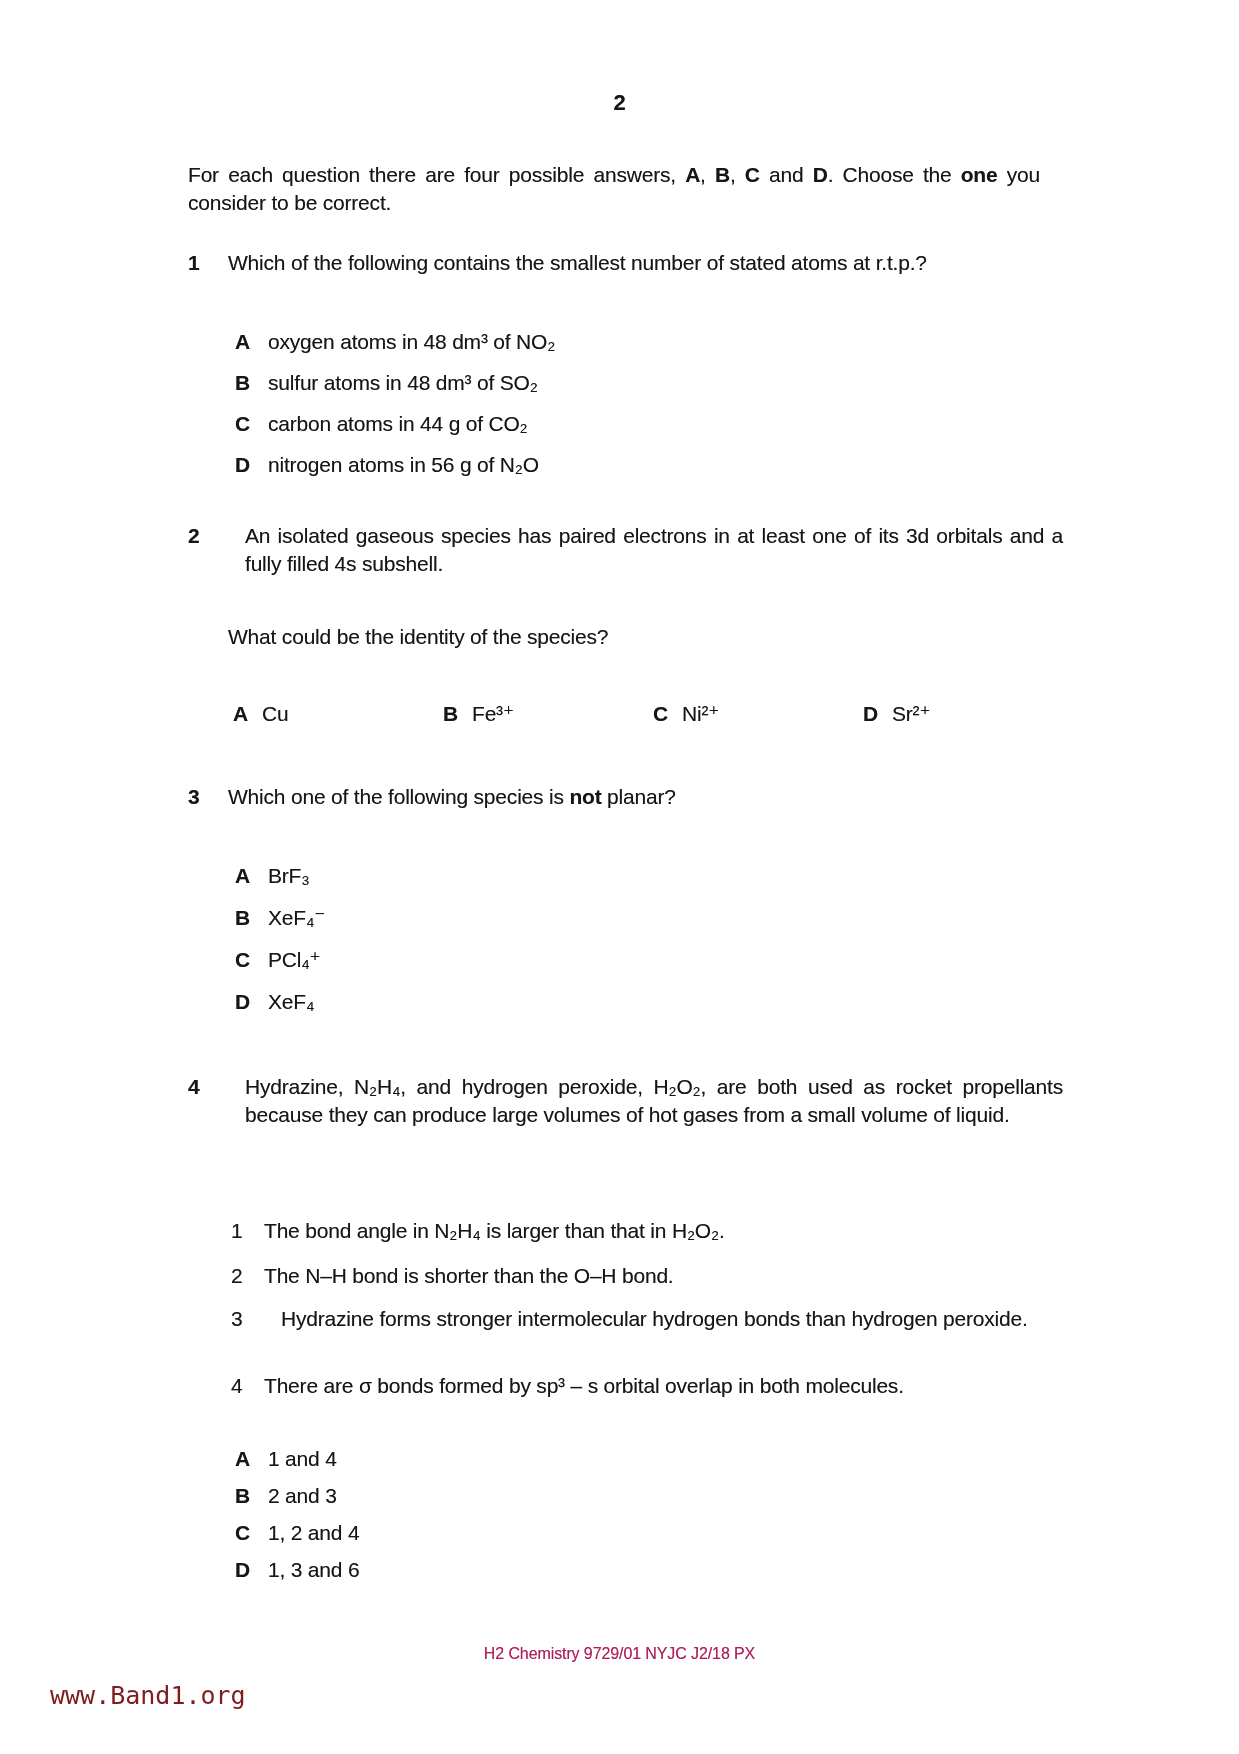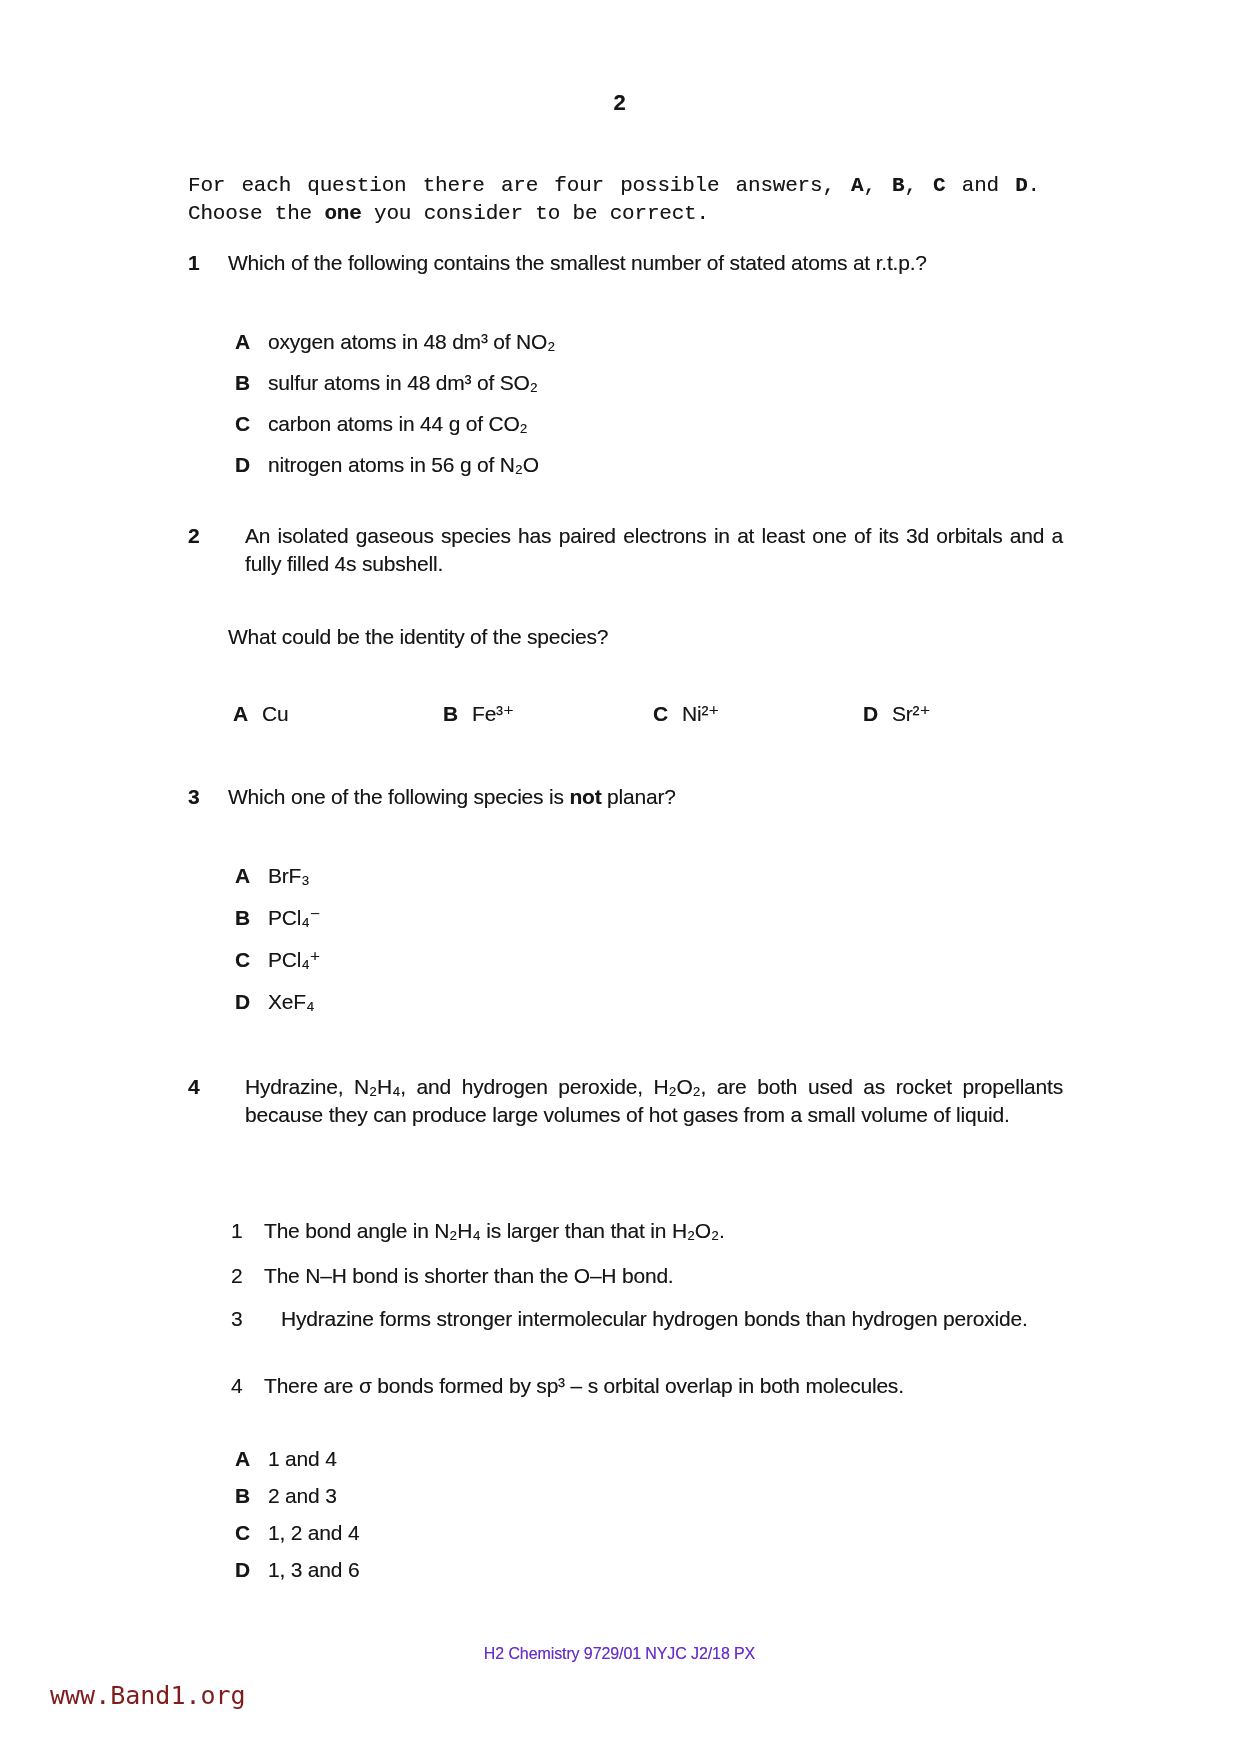--- a/index.html
+++ b/index.html
@@ -22,23 +22,22 @@
   }
   .abs { position: absolute; }
   .b { font-weight: bold; }
 
   .page-number {
     top: 89px; left: 0; width: 100%;
     text-align: center; font-weight: bold; font-size: 22px;
   }
 
   .intro {
-    top: 151px; left: 188px; width: 852px;
+    top: 140px; left: 188px; width: 852px;
     text-align: justify;
-    font-family: Liberation Mono, monospace;
   }
 
   .q-row { display: flex; }
   .q-num { width: 40px; flex: none; font-weight: bold; }
   .q-body { width: 818px; }
   .justify { text-align: justify; margin-left: 17px; }
 
   .q1 { top: 249px; left: 188px; }
   .q1-opts { top: 328px; left: 235px; }
   .q2 { top: 522px; left: 188px; }
@@ -63,21 +62,21 @@
   .opt-letter { width: 33px; flex: none; font-weight: bold; }
 
   .opt-h { width: 210px; display: flex; flex: none; }
   .opt-h .opt-letter { width: 29px; }
 
   .footer-ref {
     top: 1645px; left: 0; width: 100%;
     text-align: center;
     font-size: 16px; line-height: 18px;
     letter-spacing: -0.1px;
-    color: #6d28d9;
+    color: #be185d;
   }
   .watermark {
     top: 1681px; left: 50px;
     font-family: "DejaVu Sans Mono", "Liberation Mono", monospace;
     font-size: 25px; line-height: 30px;
     letter-spacing: 0;
     color: #7f1d1d;
     text-shadow: none;
   }
 </style>
@@ -141,21 +140,21 @@
     <span class="q-num">3</span>
     <div class="q-body"><span>Which one of the following species is </span><span class="b">not</span><span> planar?</span></div>
   </div>
   <div class="abs q3-opts">
     <div class="opt">
       <span class="opt-letter">A</span>
       <span class="opt-text">BrF₃</span>
     </div>
     <div class="opt">
       <span class="opt-letter">B</span>
-      <span class="opt-text">PCl₄⁻</span>
+      <span class="opt-text">XeF₄⁻</span>
     </div>
     <div class="opt">
       <span class="opt-letter">C</span>
       <span class="opt-text">PCl₄⁺</span>
     </div>
     <div class="opt">
       <span class="opt-letter">D</span>
       <span class="opt-text">XeF₄</span>
     </div>
   </div>

